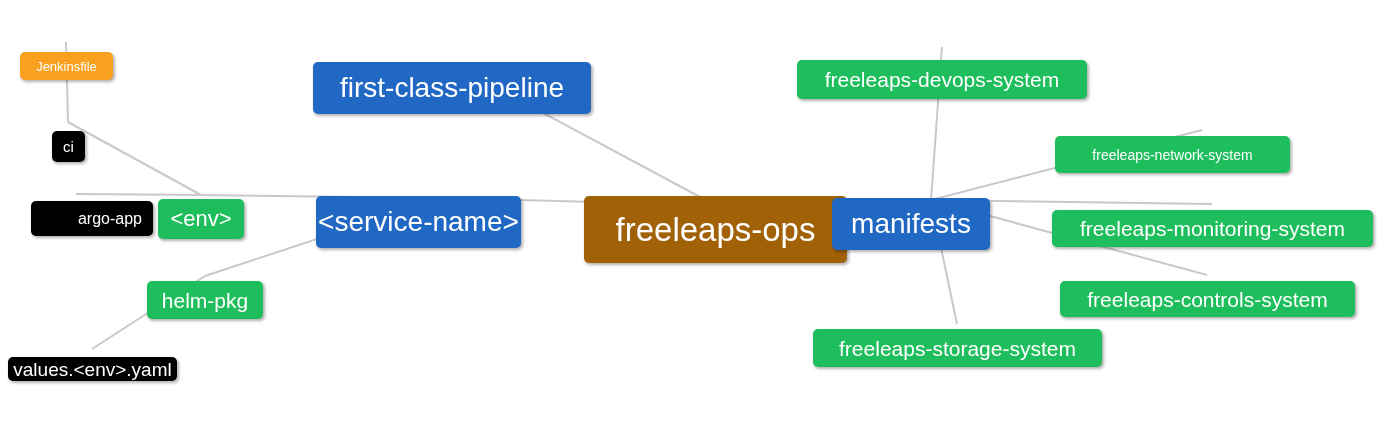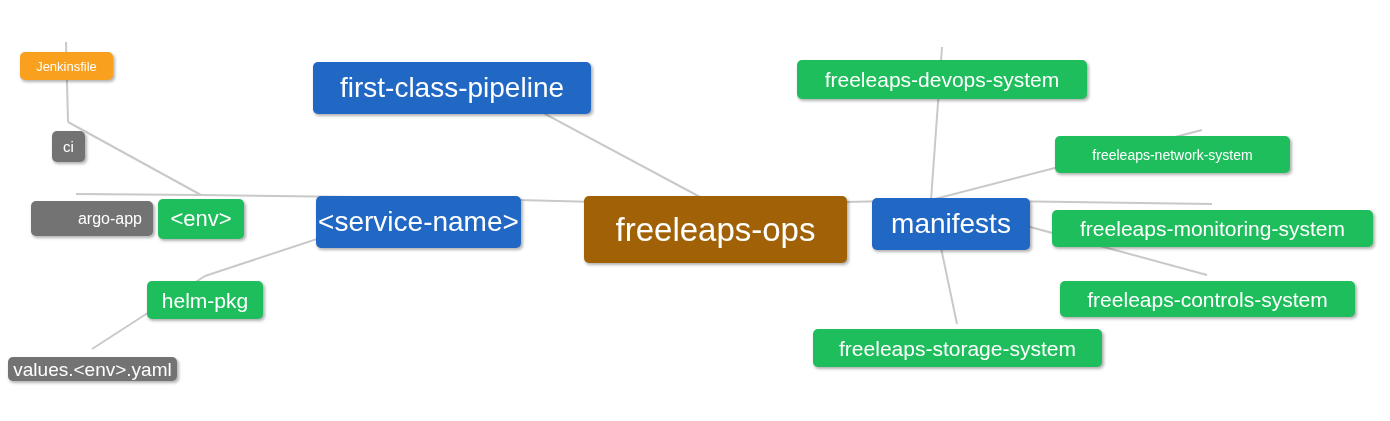--- a/index.html
+++ b/index.html
@@ -33,21 +33,21 @@
     white-space: nowrap;
     cursor: pointer;
     line-height: 1;
     user-select: none;
     margin-top: 24px;
   }
   .c-root   { background: #a16207; }
   .c-blue   { background: #2068c4; }
   .c-green  { background: #1fbe5c; }
   .c-orange { background: #f9a11f; }
-  .c-red    { background: #737373; }
+  .c-red    { background: #000000; }
 </style>
 </head>
 <body>
 
 <div id="canvas">
 
   <svg id="edges" width="1390" height="421" viewBox="0 0 1390 421" stroke="#c9c9c9" stroke-width="2" fill="none">
     <line x1="66" y1="42" x2="68" y2="122"></line>
     <line x1="68" y1="122" x2="201" y2="195"></line>
     <line x1="76" y1="194" x2="201" y2="195"></line>
@@ -75,21 +75,21 @@
   <div class="node c-green" style="left:147px;  top:257px; width:116px; height:38px; font-size:21px;">helm-pkg</div>
 
   <div class="node c-red" style="left:8px;    top:333px; width:169px; height:24px; font-size:19px;">values.&lt;env&gt;.yaml</div>
 
   <div class="node c-blue" style="left:313px;  top:38px;  width:278px; height:52px; font-size:28px;">first-class-pipeline</div>
 
   <div class="node c-blue" style="left:316px;  top:172px; width:205px; height:52px; font-size:28px;">&lt;service-name&gt;</div>
 
   <div class="node c-root" style="left:584px;  top:172px; width:263px; height:67px; font-size:33px;">freeleaps-ops</div>
 
-  <div class="node c-blue" style="left:872px;  top:174px; width:158px; height:52px; font-size:28px;">manifests</div>
+  <div class="node c-blue" style="left:832px;  top:174px; width:158px; height:52px; font-size:28px;">manifests</div>
 
   <div class="node c-green" style="left:797px;  top:36px;  width:290px; height:39px; font-size:21px;">freeleaps-devops-system</div>
 
   <div class="node c-green" style="left:1055px; top:112px; width:235px; height:37px; font-size:14px;">freeleaps-network-system</div>
 
   <div class="node c-green" style="left:1052px; top:186px; width:321px; height:37px; font-size:21px;">freeleaps-monitoring-system</div>
 
   <div class="node c-green" style="left:1060px; top:257px; width:295px; height:36px; font-size:21px;">freeleaps-controls-system</div>
 
   <div class="node c-green" style="left:813px;  top:305px; width:289px; height:38px; font-size:21px;">freeleaps-storage-system</div>

